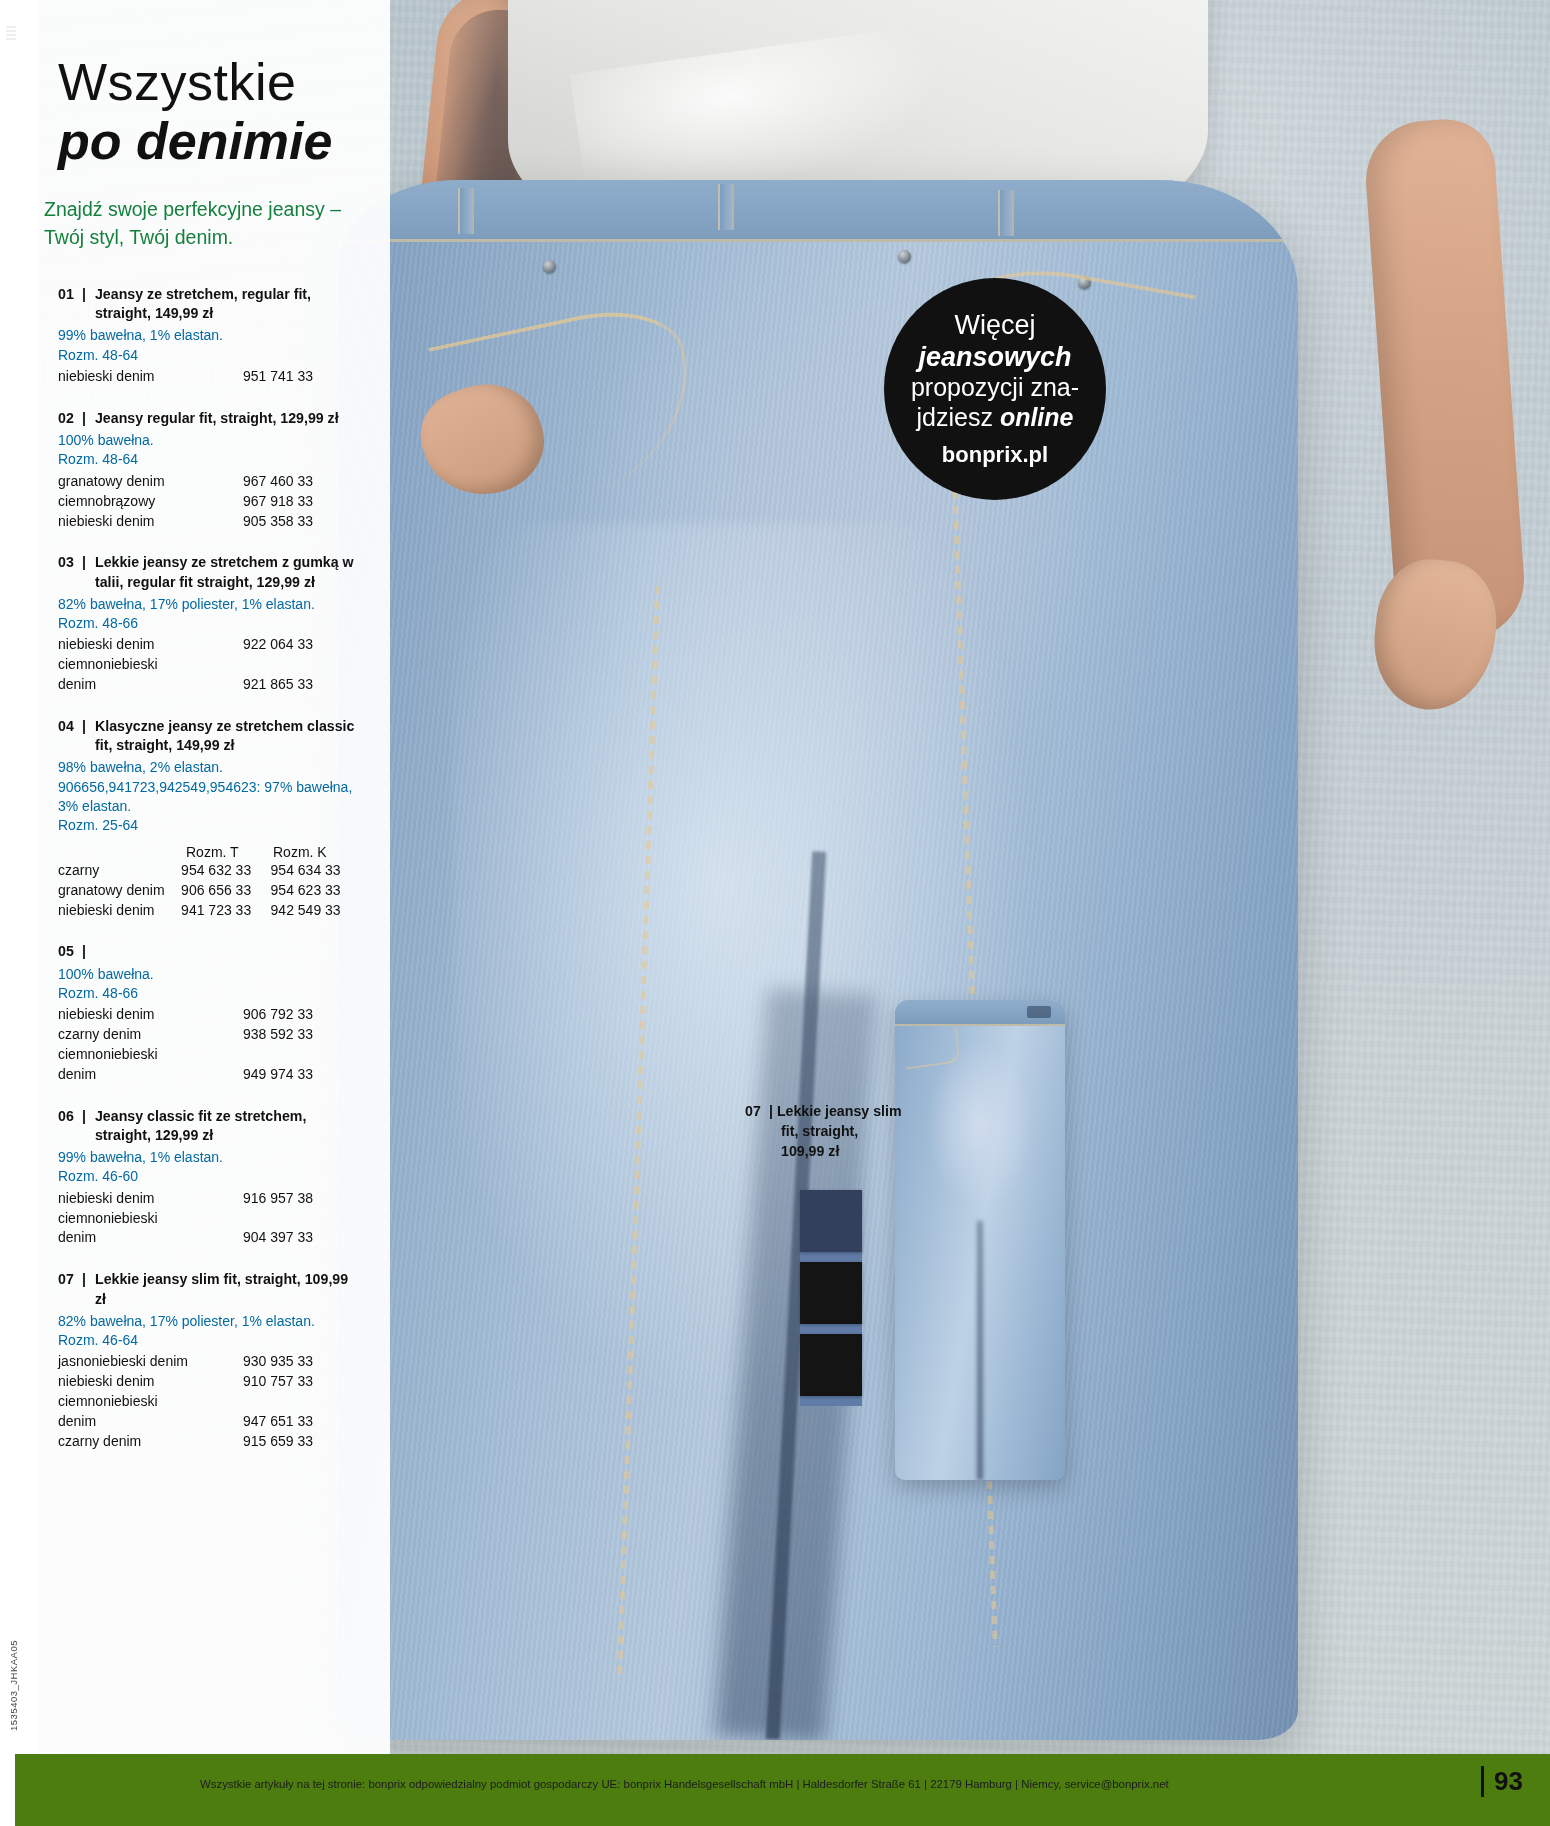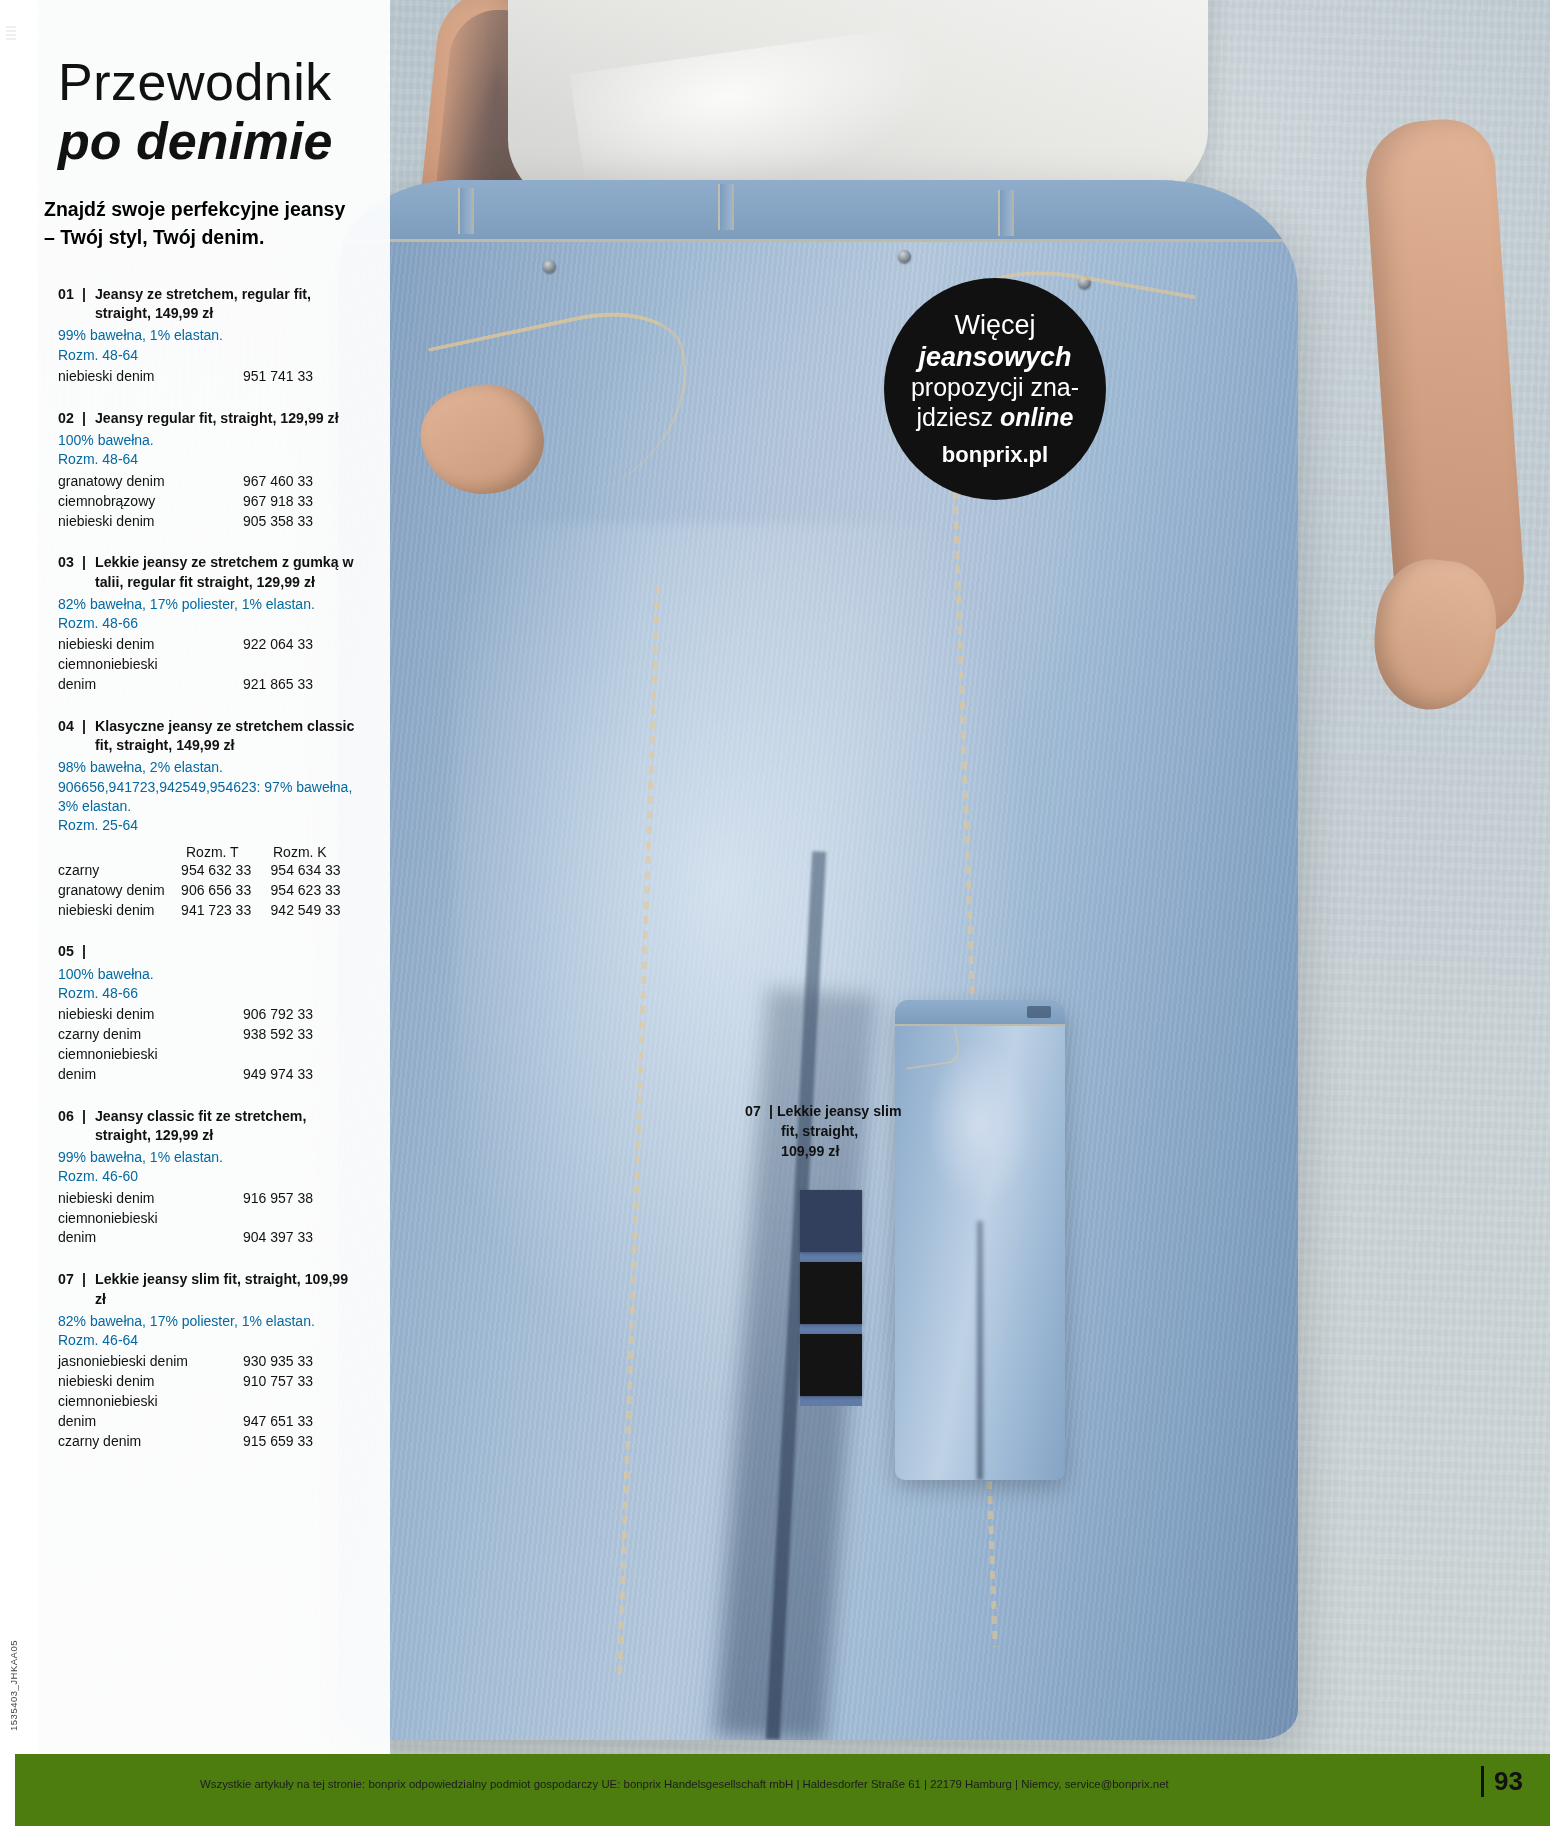--- a/index.html
+++ b/index.html
@@ -257,23 +257,22 @@
   }
   .headline1 {
     font-size: 52px; font-weight: 400; color: #111; letter-spacing: .5px;
     line-height: 1.0; margin: 0;
   }
   .headline2 {
     font-size: 52px; font-weight: bold; font-style: italic; color: #111;
     line-height: 1.05; margin: 6px 0 0 0;
   }
   .subhead {
-    font-size: 19.5px; color: #000000; line-height: 1.45; margin: 26px 0 0 -14px;
+    font-size: 19.5px; color: #15803d; line-height: 1.45; margin: 26px 0 0 -14px;
     max-width: 360px;
-    font-weight: bold;
   }
 
   .items { margin-top: 34px; }
   .item { margin-bottom: 22px; }
   .item-title {
     font-size: 14.2px; font-weight: bold; color: #111; line-height: 1.35;
     display: flex;
   }
   .item-num { min-width: 24px; }
   .item-bar { margin: 0 7px 0 0; }
@@ -400,21 +399,21 @@
       <span>jdziesz </span><b>online</b>
     </div>
     <div class="url">bonprix.pl</div>
   </div>
 
   <div class="edge-mark">
     <div class="edge-tick"></div>
   </div>
 
   <div class="textcol">
-    <h1 class="headline1">Przewodnik</h1>
+    <h1 class="headline1">Wszystkie</h1>
     <h2 class="headline2">po denimie</h2>
     <p class="subhead">Znajdź swoje perfekcyjne jeansy – Twój styl, Twój denim.</p>
     <div class="items" id="items-container">
         <div class="item">
           <div class="item-title">
             <span class="item-num">01</span>
             <span class="item-bar">|</span>
             <span class="item-title-text">Jeansy ze stretchem, regular fit, straight, 149,99 zł</span>
           </div>
           <div class="item-desc">

